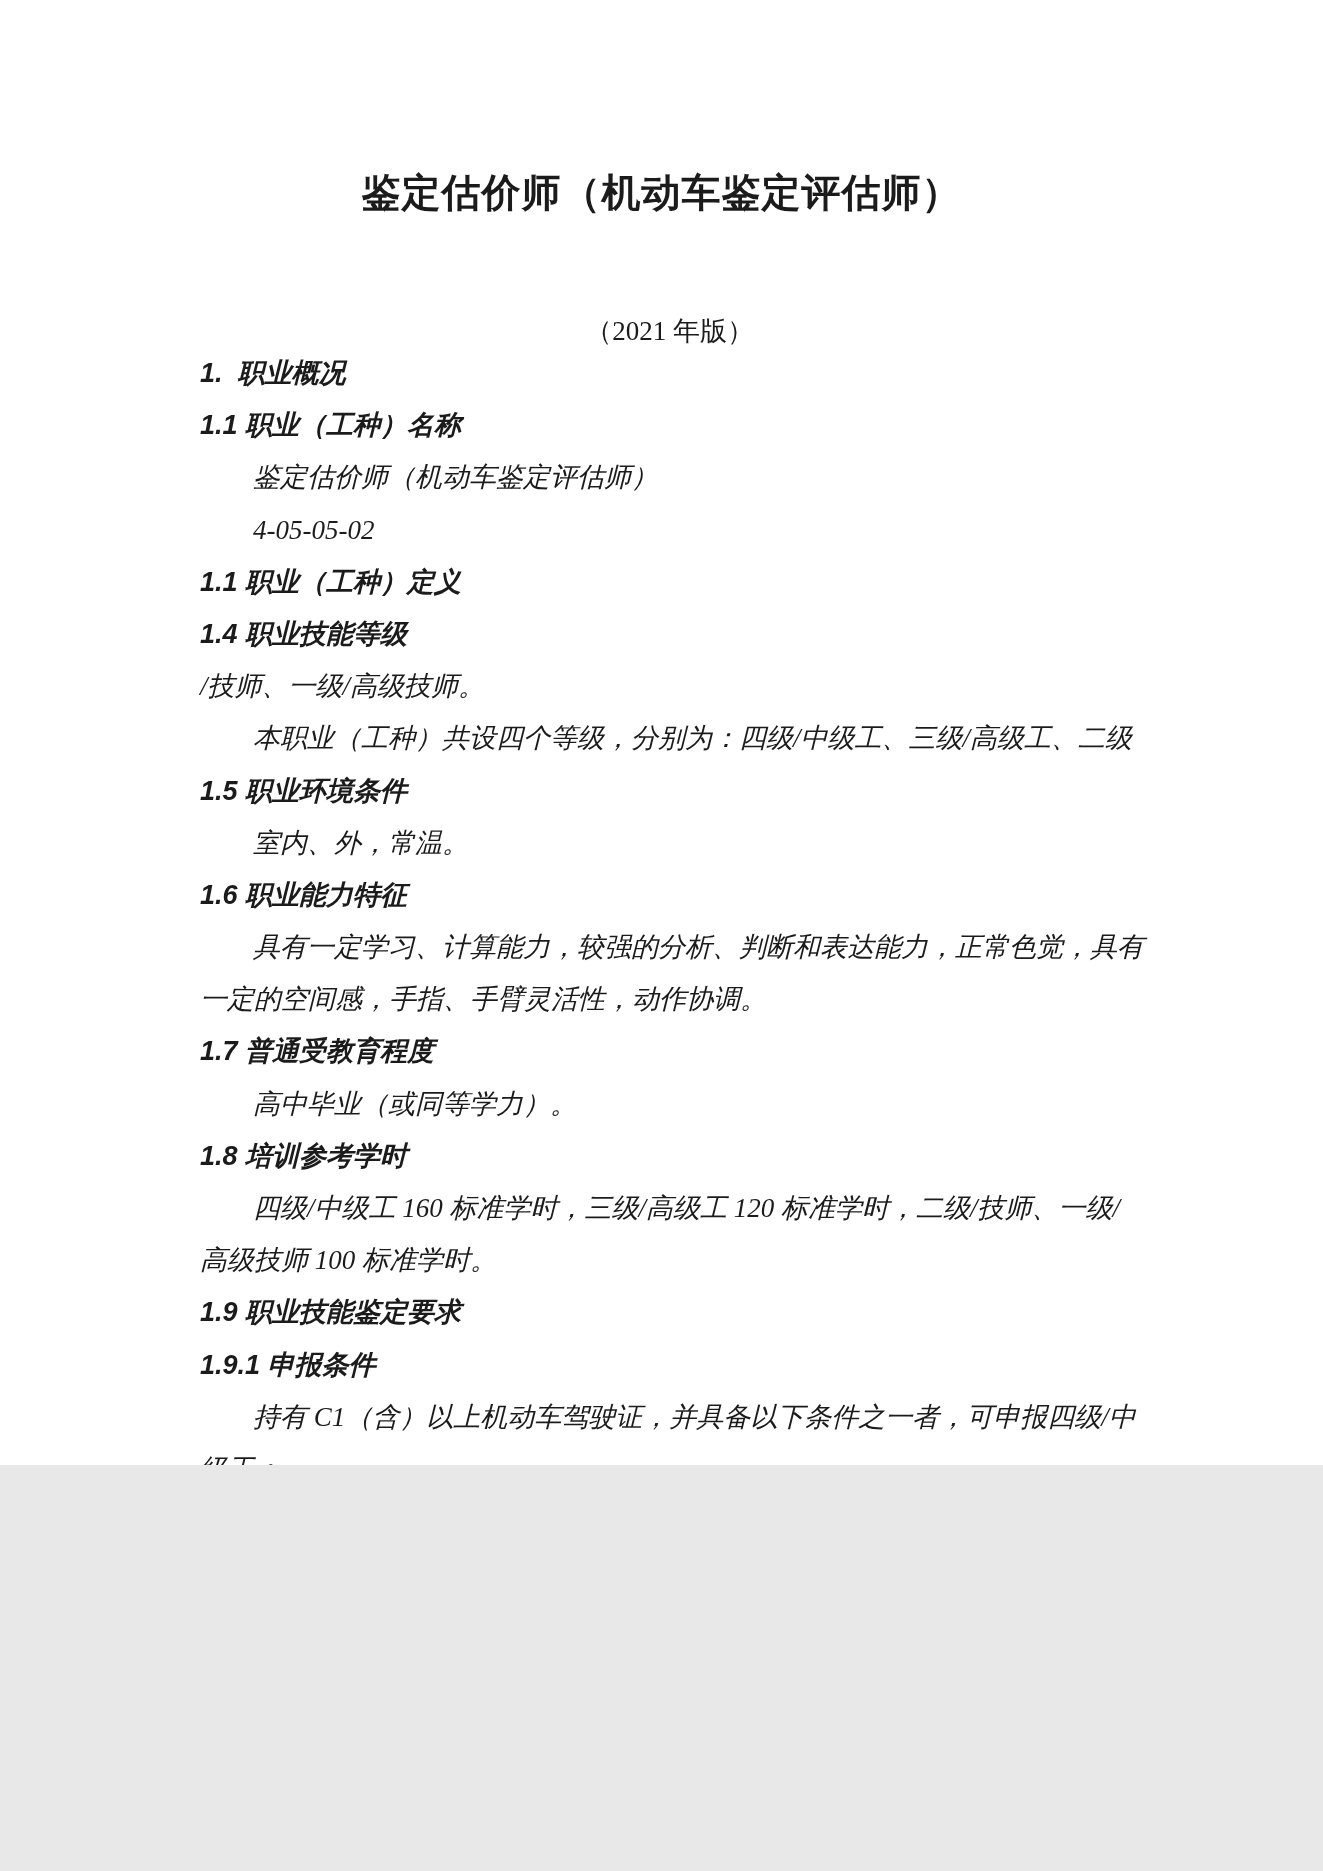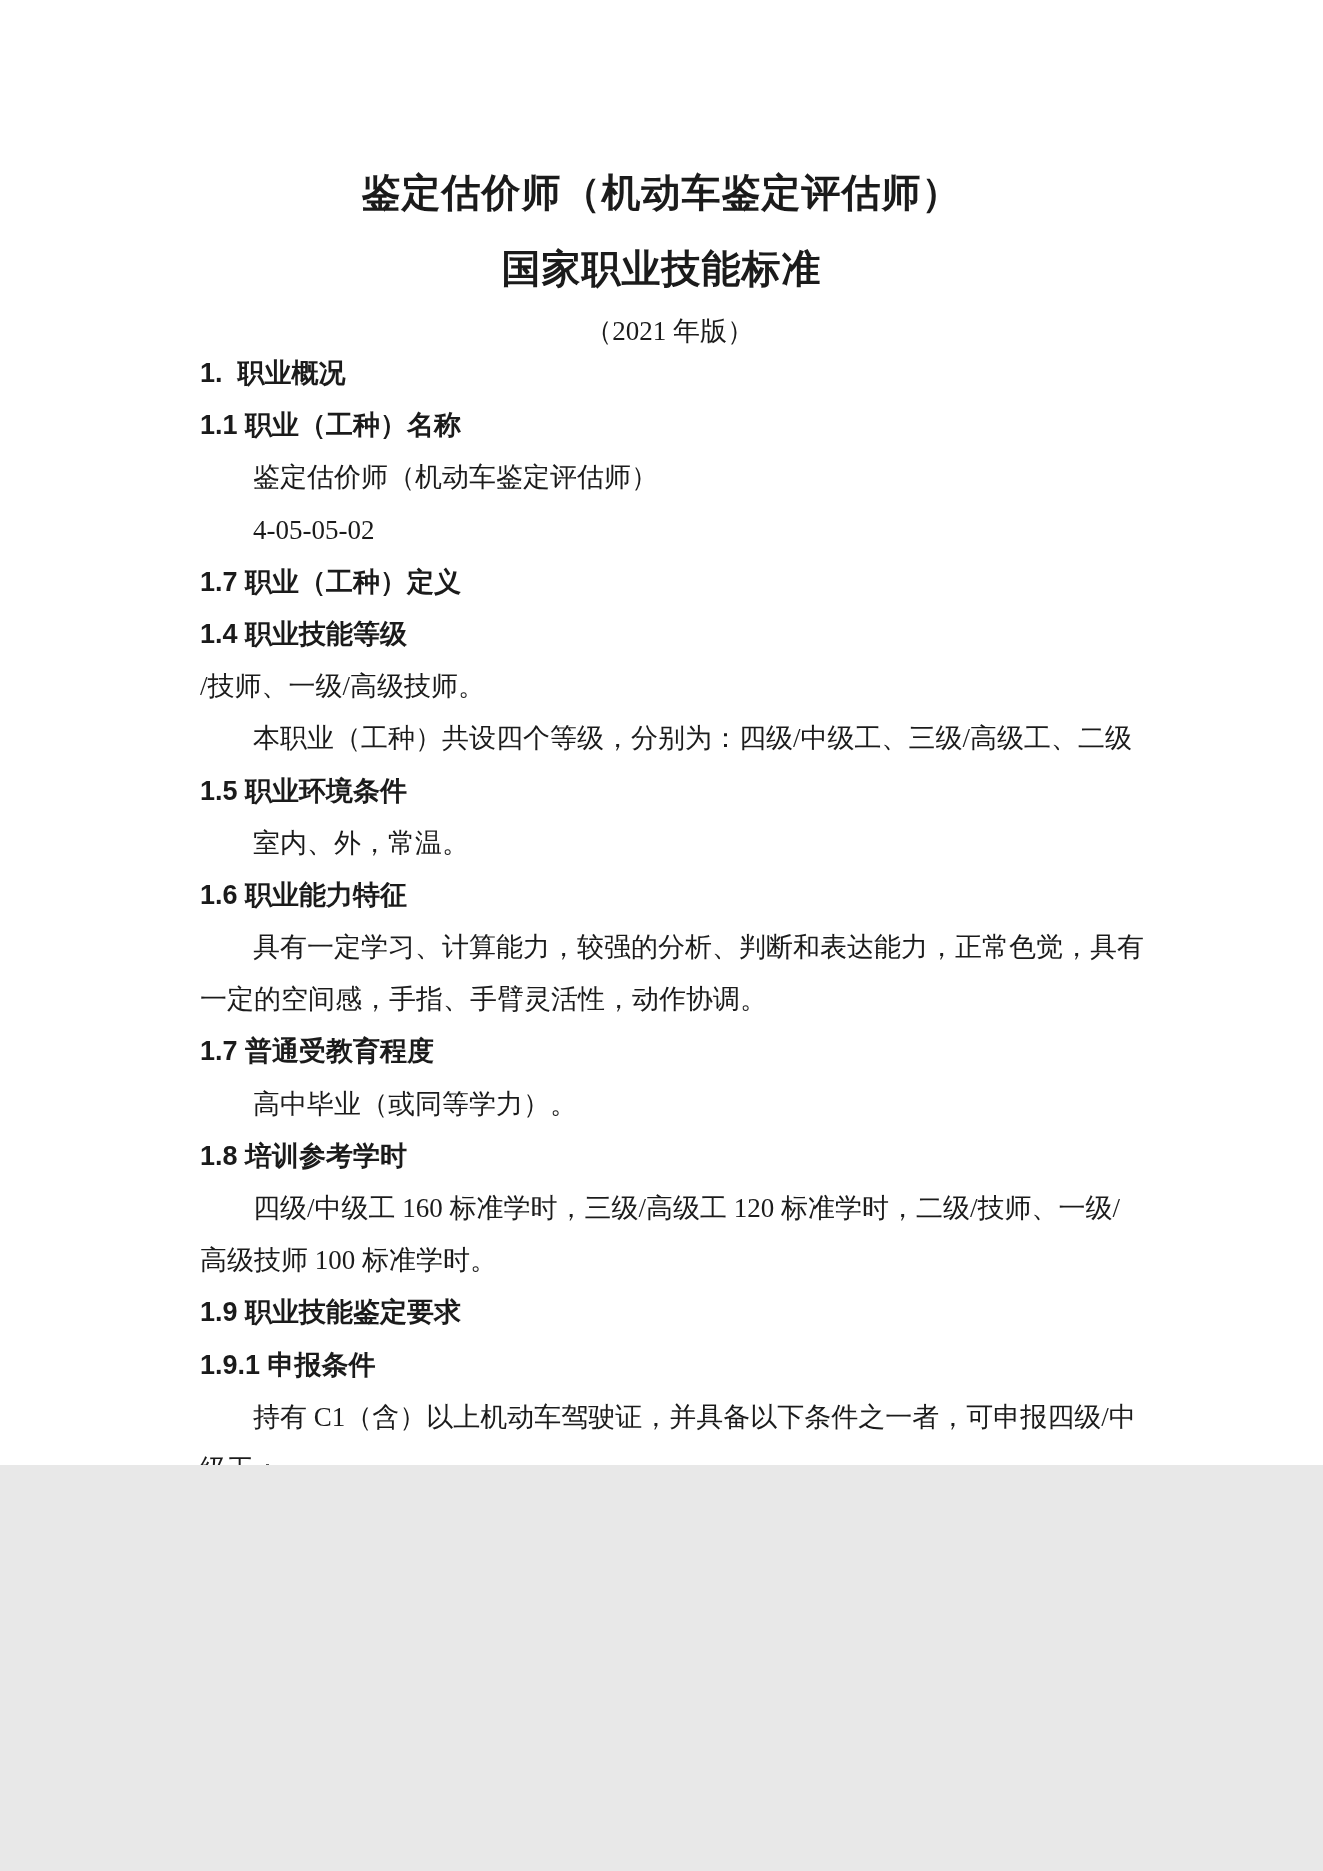--- a/index.html
+++ b/index.html
@@ -46,20 +46,21 @@
     top: 347px;
     left: 200px;
     width: 965px;
   }
   .line {
     height: 52.2px;
     line-height: 52.2px;
     font-size: 27px;
     white-space: pre;
     overflow: visible;
+    font-style: italic;
   }
   .line.heading {
     font-family: "Liberation Sans", "DejaVu Sans", sans-serif;
     font-weight: 700;
   }
   .line.indent,
   .line.flush {
     font-family: "Liberation Serif", "DejaVu Serif", serif;
     font-weight: 400;
   }
@@ -75,29 +76,28 @@
     line-height: 28px;
     color: #2a2a2a;
   }
 </style>
 </head>
 <body>
 
 <div class="page">
 
   <div class="title l1">鉴定估价师（机动车鉴定评估师）</div>
-  <div class="title l2">国家职业技能标准</div>
   <div class="edition">（2021 年版）</div>
 
   <div class="content">
     <div class="line heading">1.  职业概况</div>
     <div class="line heading">1.1 职业（工种）名称</div>
     <div class="line indent">鉴定估价师（机动车鉴定评估师）</div>
     <div class="line indent">4-05-05-02</div>
-    <div class="line heading">1.7 职业（工种）定义</div>
+    <div class="line heading">1.1 职业（工种）定义</div>
     <div class="line heading">1.4 职业技能等级</div>
     <div class="line flush">/技师、一级/高级技师。</div>
     <div class="line indent">本职业（工种）共设四个等级，分别为：四级/中级工、三级/高级工、二级</div>
     <div class="line heading">1.5 职业环境条件</div>
     <div class="line indent">室内、外，常温。</div>
     <div class="line heading">1.6 职业能力特征</div>
     <div class="line indent">具有一定学习、计算能力，较强的分析、判断和表达能力，正常色觉，具有</div>
     <div class="line flush">一定的空间感，手指、手臂灵活性，动作协调。</div>
     <div class="line heading">1.7 普通受教育程度</div>
     <div class="line indent">高中毕业（或同等学力）。</div>

